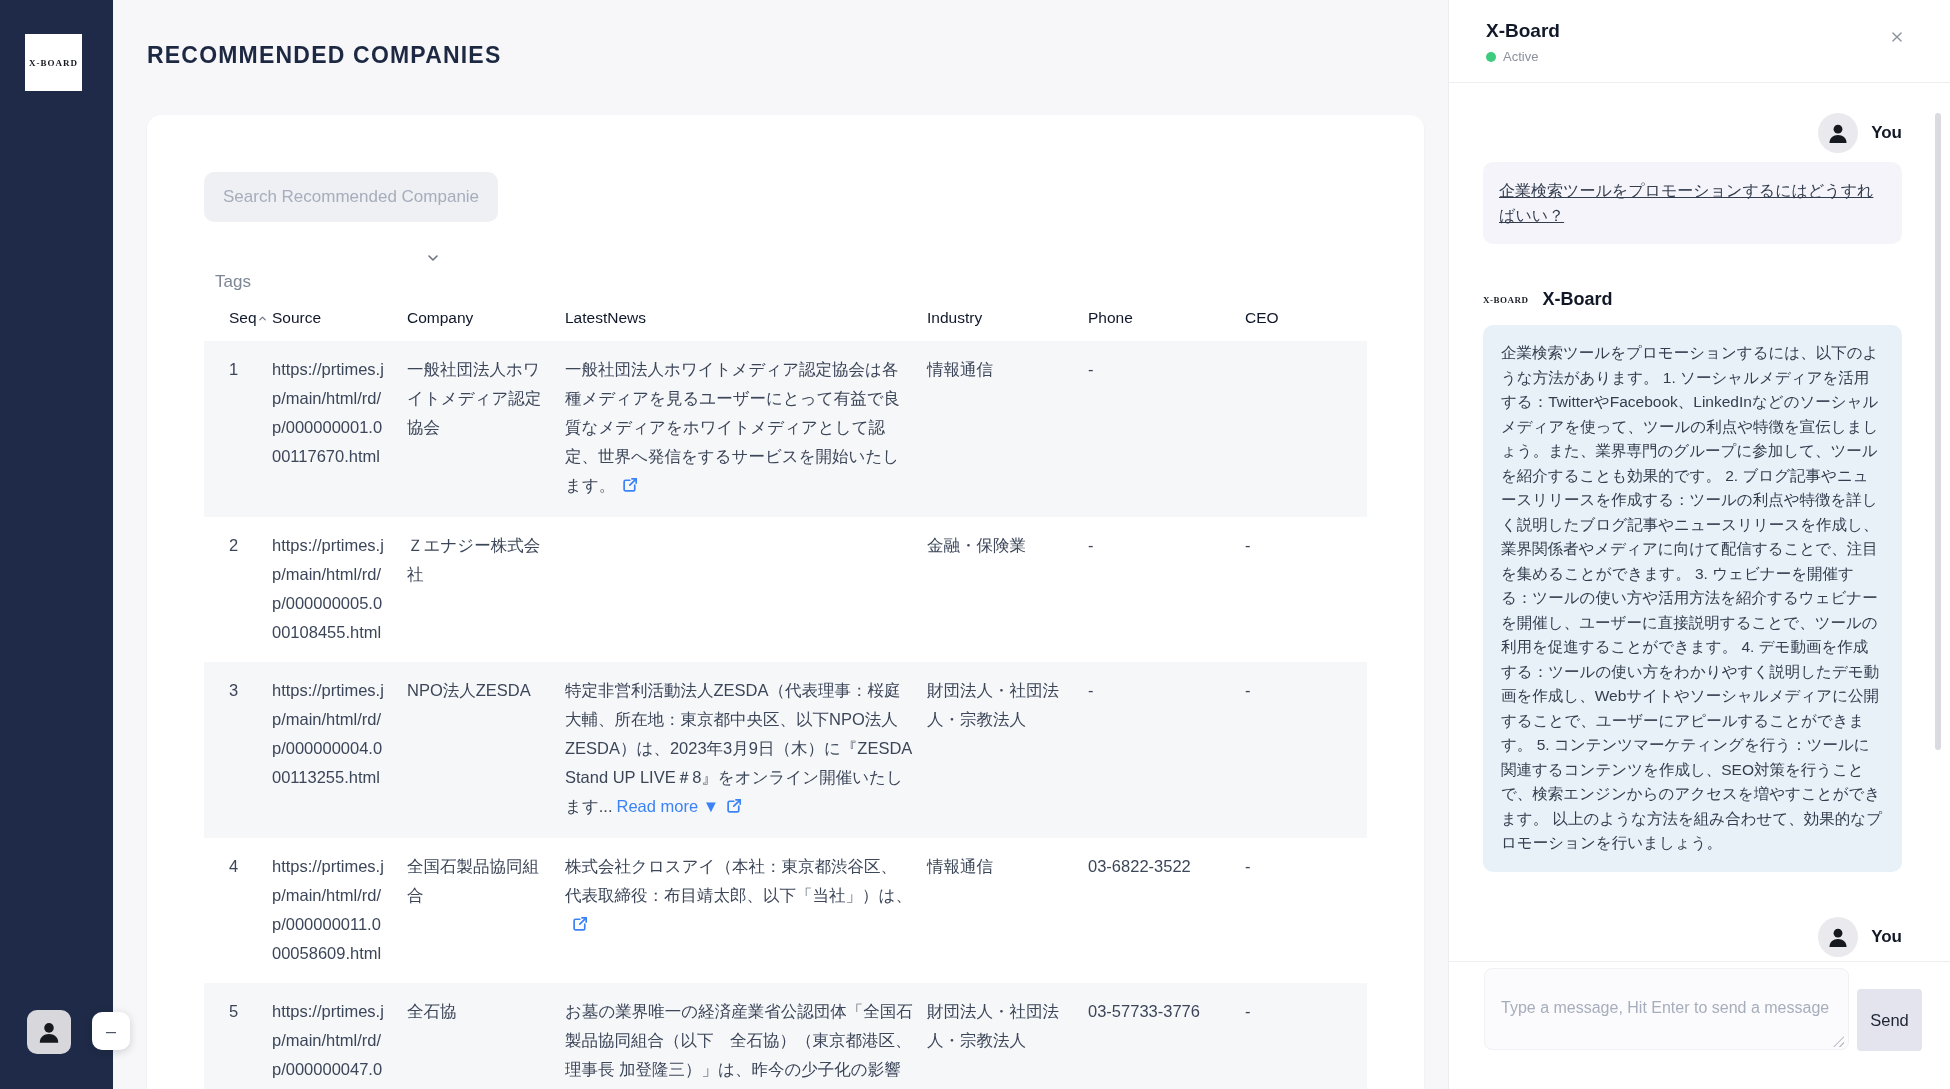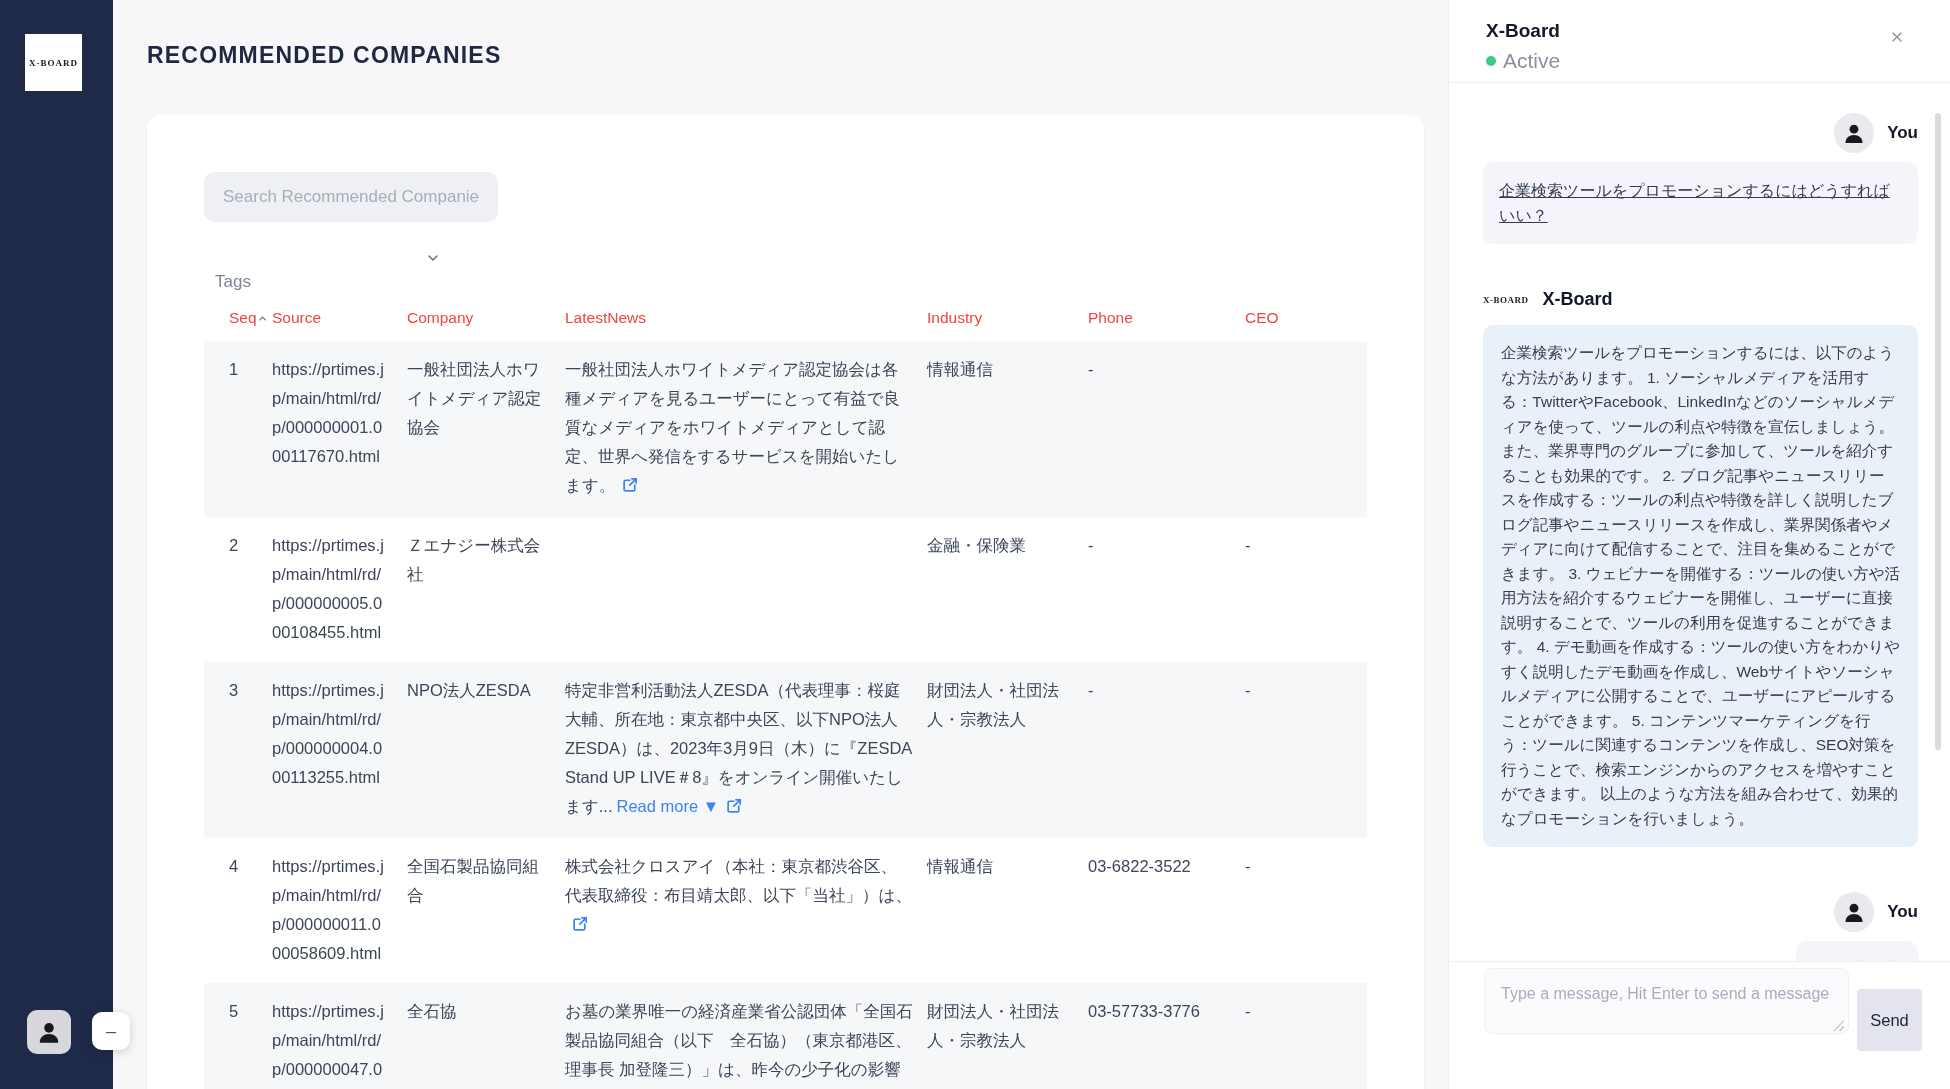--- a/index.html
+++ b/index.html
@@ -32,65 +32,65 @@
   .search-input::placeholder { color:#a6adbb; opacity:1; }
 
   .tags-select { margin-top:17px; width:243px; height:38px; display:flex; align-items:center;
                  justify-content:space-between; padding:0 6px 0 11px; cursor:pointer; }
   .tags-label { font-size:17px; color:#7d8695;margin-top:48px; }
 
   
   .table { margin-top:22px; width:1163px; }
   .thead, .trow { display:grid; grid-template-columns:68px 135px 158px 362px 161px 157px 122px; }
   .thead { padding:10px 0 14px; }
-  .th { font-size:15.5px; color:#ef4444; padding-right:18px; display:flex; align-items:center; }
+  .th { font-size:15.5px; color:#0f172a; padding-right:18px; display:flex; align-items:center; }
   .trow { padding:14px 0 15px; }
   .trow.odd { background:#f6f7f9; }
   .td { font-size:16.5px; line-height:29px; color:#3c4659; padding-right:20px; }
   .td-seq { padding-left:25px; }
   .th-seq { padding-left:25px; }
   .td-source { word-break:break-all; }
   .td-news { padding-right:14px; }
   .extlink { display:inline-block; vertical-align:-2px; margin-left:7px; cursor:pointer; }
   .readmore { color:#3b82f6; cursor:pointer; margin-left:4px; font-size:16.5px; }
 
   
   .chat { position:relative; width:502px; flex:0 0 502px; height:100%; background:#ffffff;
           border-left:1px solid #ededf1; display:flex; flex-direction:column; }
   .chat-header { flex:0 0 83px; padding:20px 40px 0 37px; border-bottom:1px solid #eceef1;
                  display:flex; justify-content:space-between; align-items:flex-start; }
   .chat-title { font-size:19px; font-weight:700; color:#111827; }
   .chat-status { margin-top:7px; display:flex; align-items:center; gap:7px; }
   .status-dot { width:10px; height:10px; border-radius:50%; background:#3dcb7d; }
-  .status-text { font-size:21px; color:#8a919d; }
+  .status-text { font-size:13px; color:#8a919d; }
   .chat-close { background:none; border:none; cursor:pointer; padding:6px; margin-top:4px; line-height:0; }
 
-  .messages { flex:1 1 auto; position:relative; overflow:hidden; padding:30px 32px 0 34px; }
+  .messages { flex:1 1 auto; position:relative; overflow:hidden; padding:30px 48px 0 34px; }
   .msg-head-right { display:flex; justify-content:flex-end; align-items:center; gap:13px; }
   .author { font-size:17px; font-weight:700; color:#121826; }
   .avatar { width:40px; height:40px; border-radius:50%; background:#e9e9ee; overflow:hidden;
             display:flex; align-items:center; justify-content:center; }
   .bubble { border-radius:10px; font-size:16px; line-height:25px; color:#333d4e; }
   .bubble-user { background:#f5f4fa; padding:16px 16px; margin-top:9px;text-decoration:underline; }
   .bot-head { display:flex; align-items:center; gap:14px; margin-top:56px; }
   .bot-mini-logo { font-family:"Liberation Serif","DejaVu Serif",serif; font-weight:700; font-size:9px;
                    letter-spacing:0.5px; color:#1a1e28; }
   .bot-name { font-size:18px; font-weight:700; color:#101726; }
   .bubble-bot { background:#e9f1f8; padding:16px 18px; margin-top:15px; font-size:15.5px; line-height:24.5px; }
   .msg2-head { margin-top:45px; }
   .bubble-small { background:#f5f4fa; padding:14px 20px; margin-top:9px; margin-left:auto; width:max-content;
                   max-width:300px; }
   .chat-scrollbar { position:absolute; right:9px; top:30px; width:6px; height:637px; border-radius:3px;
                     background:#d9dbe0; cursor:pointer; }
 
   .composer { flex:0 0 128px; border-top:1px solid #eceef1; padding:6px 28px 0 35px;
               display:flex; align-items:flex-start; gap:8px; }
   .composer-input-wrap { position:relative; width:365px; }
-  .composer-input { width:365px; height:66px; background:#fbfbfd; border:1px solid #f1f1f5; border-radius:8px;
-                    padding:13px 16px; font-size:16px; line-height:23px; color:#3a4557; resize:none; outline:none;
+  .composer-input { width:365px; height:82px; background:#fbfbfd; border:1px solid #f1f1f5; border-radius:8px;
+                    padding:27px 16px; font-size:16px; line-height:23px; color:#3a4557; resize:none; outline:none;
                     font-family:"Liberation Sans","DejaVu Sans",sans-serif; }
   .composer-input::placeholder { color:#a6adbb; opacity:1; }
   .resize-handle { position:absolute; right:5px; bottom:7px; width:11px; height:11px;
                    clip-path:polygon(100% 0,100% 100%,0 100%);
                    background:repeating-linear-gradient(315deg,transparent 0 2.5px,#bfc2cb 2.5px 4px); }
   .send-btn { margin-top:21px; width:72px; height:62px; background:#e3e4ee; color:#1d2433; border:none;
               border-radius:4px; font-size:16.5px; cursor:pointer;
               font-family:"Liberation Sans","DejaVu Sans",sans-serif; }
 
   svg { display:block; }

